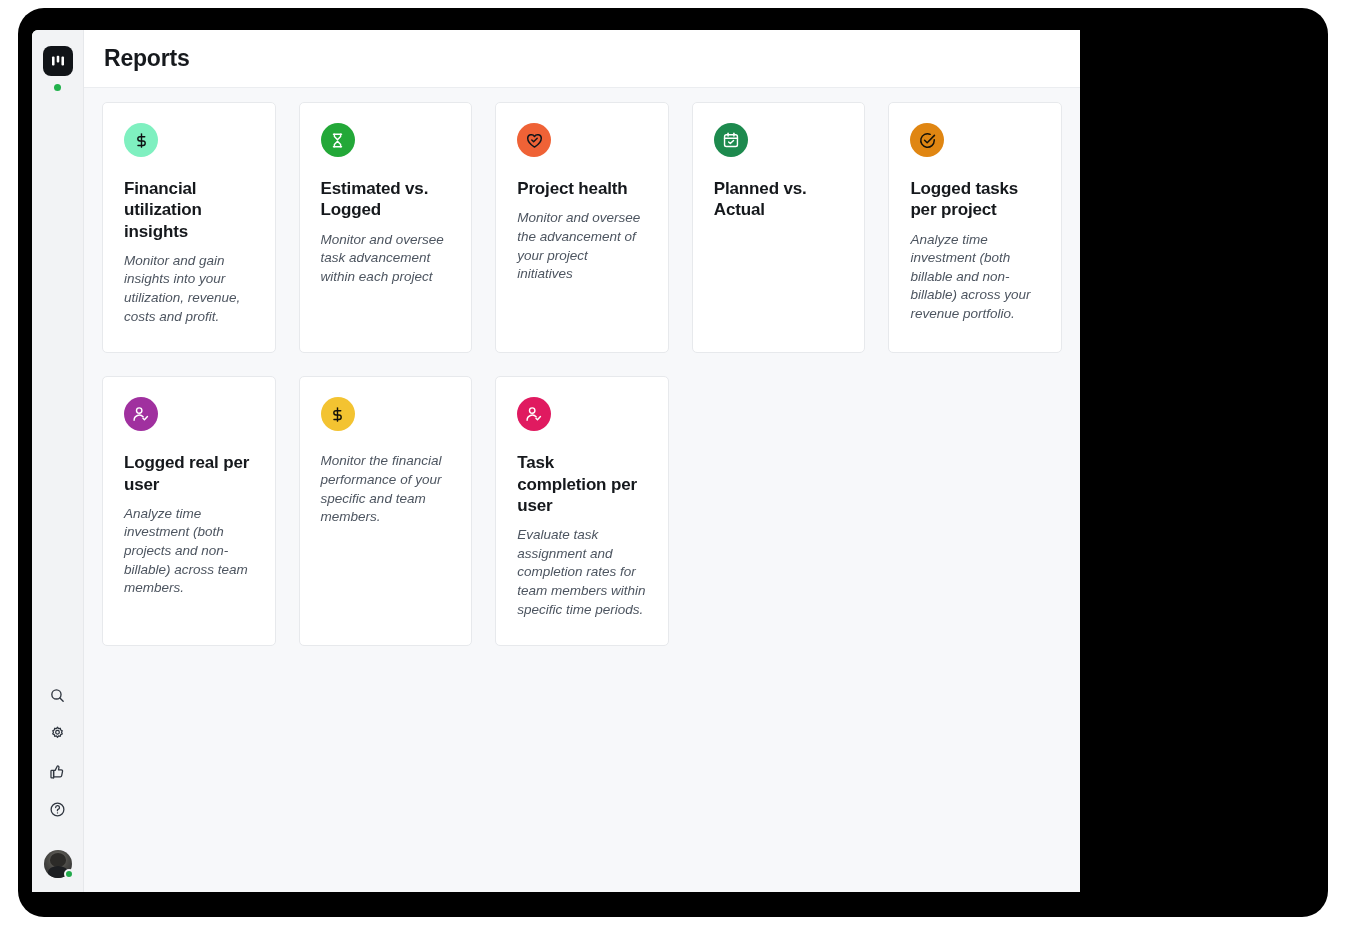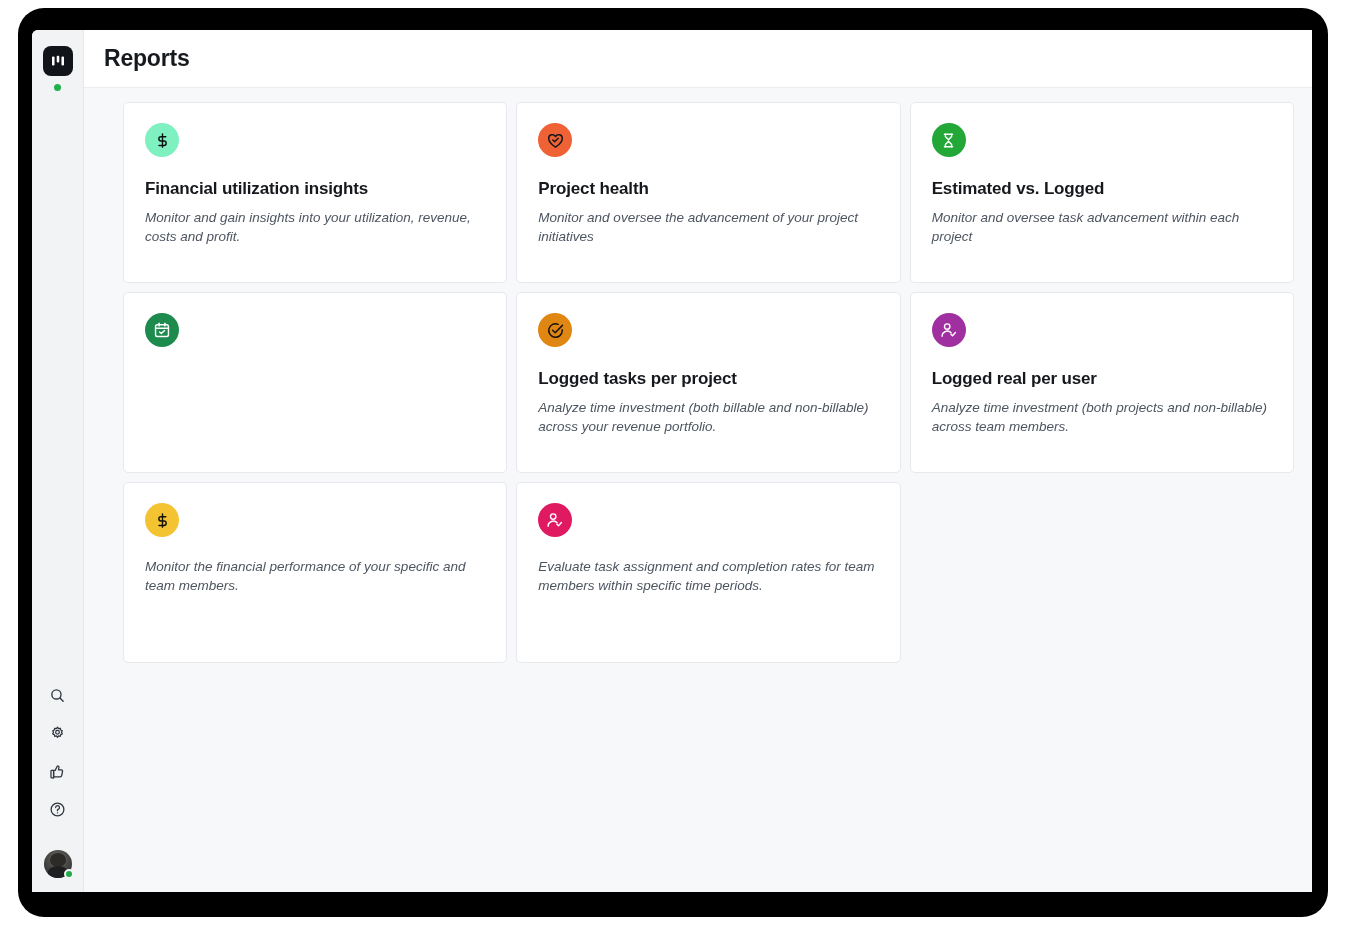--- a/index.html
+++ b/index.html
@@ -22,21 +22,21 @@
     height: 909px;
     background: #000000;
     border-radius: 26px;
   }
 
   
   .app-window {
     position: absolute;
     left: 32px;
     top: 30px;
-    width: 1280px;
+    width: 1048px;
     height: 862px;
     background: #f7f8fa;
     border-radius: 6px 0 0 0;
     overflow: hidden;
     display: flex;
     box-shadow: 0 0 0 1px rgba(0,0,0,0.04);
   }
 
   
   .sidebar {
@@ -167,23 +167,22 @@
   }
 
   .content {
     flex: 1 1 auto;
     padding: 14px 18px;
     overflow: auto;
   }
 
   .card-grid {
     display: grid;
-    grid-template-columns: repeat(3, 1fr);
-    gap: 9px;
-    margin-left: 21px;
+    grid-template-columns: repeat(5, 1fr);
+    gap: 23px;
   }
 
   .card {
     background: #ffffff;
     border: 1px solid #e7e9ec;
     border-radius: 5px;
     padding: 20px 21px 26px 21px;
     min-height: 181px;
     cursor: pointer;
     transition: box-shadow .12s ease;
@@ -292,53 +291,54 @@
             <svg class="icon-glyph" width="17" height="17" viewBox="0 0 24 24" fill="none" stroke="#0e1113" stroke-width="2" stroke-linecap="round">
               <line x1="12" y1="2.6" x2="12" y2="21.4"></line>
               <path d="M16.6 6.6H9.9a3.1 3.1 0 0 0 0 6.2h4.2a3.1 3.1 0 0 1 0 6.2H7"></path>
             </svg>
           </div>
           <div class="card-title">Financial utilization insights</div>
           <div class="card-desc">Monitor and gain insights into your utilization, revenue, costs and profit.</div>
         </div>
 
         <div class="card">
-          <div class="card-icon" style="background: rgb(239, 98, 54);">
-            <svg class="icon-glyph" width="19" height="19" viewBox="0 0 24 24" fill="none" stroke="#14161a" stroke-width="1.9" stroke-linecap="round" stroke-linejoin="round">
-              <path d="M12 20.3S3.4 15.2 3.4 9.3a4.6 4.6 0 0 1 8.6-2.3 4.6 4.6 0 0 1 8.6 2.3c0 5.9-8.6 11-8.6 11z"></path>
-              <polyline points="8.6,11.4 10.9,13.6 15.4,9.2"></polyline>
-            </svg>
-          </div>
-          <div class="card-title">Project health</div>
-          <div class="card-desc">Monitor and oversee the advancement of your project initiatives</div>
-        </div>
-
-        <div class="card">
           <div class="card-icon" style="background: rgb(35, 168, 56);">
             <svg class="icon-glyph" width="17" height="17" viewBox="0 0 24 24" fill="none" stroke="#ffffff" stroke-width="2" stroke-linecap="round" stroke-linejoin="round">
               <line x1="6.3" y1="3.2" x2="17.7" y2="3.2"></line>
               <line x1="6.3" y1="20.8" x2="17.7" y2="20.8"></line>
               <path d="M7.6 3.2v3.1L12 11l4.4-4.7V3.2"></path>
               <path d="M7.6 20.8v-3.1L12 13l4.4 4.7v3.1"></path>
             </svg>
           </div>
           <div class="card-title">Estimated vs. Logged</div>
           <div class="card-desc">Monitor and oversee task advancement within each project</div>
+        </div>
+
+        <div class="card">
+          <div class="card-icon" style="background: rgb(239, 98, 54);">
+            <svg class="icon-glyph" width="19" height="19" viewBox="0 0 24 24" fill="none" stroke="#14161a" stroke-width="1.9" stroke-linecap="round" stroke-linejoin="round">
+              <path d="M12 20.3S3.4 15.2 3.4 9.3a4.6 4.6 0 0 1 8.6-2.3 4.6 4.6 0 0 1 8.6 2.3c0 5.9-8.6 11-8.6 11z"></path>
+              <polyline points="8.6,11.4 10.9,13.6 15.4,9.2"></polyline>
+            </svg>
+          </div>
+          <div class="card-title">Project health</div>
+          <div class="card-desc">Monitor and oversee the advancement of your project initiatives</div>
         </div>
 
         <div class="card">
           <div class="card-icon" style="background: rgb(29, 138, 78);">
             <svg class="icon-glyph" width="18" height="18" viewBox="0 0 24 24" fill="none" stroke="#ffffff" stroke-width="1.9" stroke-linecap="round" stroke-linejoin="round">
               <rect x="3.4" y="5.1" width="17.2" height="15.6" rx="2.4"></rect>
               <line x1="3.4" y1="9.7" x2="20.6" y2="9.7"></line>
               <line x1="8.1" y1="2.9" x2="8.1" y2="6.6"></line>
               <line x1="15.9" y1="2.9" x2="15.9" y2="6.6"></line>
               <polyline points="8.8,14.6 11.1,16.8 15.4,12.6"></polyline>
             </svg>
           </div>
+          <div class="card-title">Planned vs. Actual</div>
         </div>
 
         <div class="card">
           <div class="card-icon" style="background: rgb(224, 134, 18);">
             <svg class="icon-glyph" width="19" height="19" viewBox="0 0 24 24" fill="none" stroke="#161208" stroke-width="1.9" stroke-linecap="round" stroke-linejoin="round">
               <path d="M20.5 11.1V12a8.5 8.5 0 1 1-5.1-7.8"></path>
               <polyline points="8.3,11.6 11.6,14.9 20.8,5.5"></polyline>
             </svg>
           </div>
           <div class="card-title">Logged tasks per project</div>
@@ -368,20 +368,21 @@
         </div>
 
         <div class="card">
           <div class="card-icon" style="background: rgb(224, 26, 96);">
             <svg class="icon-glyph" width="18" height="18" viewBox="0 0 24 24" fill="none" stroke="#ffffff" stroke-width="1.9" stroke-linecap="round" stroke-linejoin="round">
               <circle cx="9.6" cy="7.4" r="3.6"></circle>
               <path d="M2.8 20.4a6.9 6.9 0 0 1 12-4.6"></path>
               <polyline points="14.6,17.8 16.6,19.8 20.6,15.4"></polyline>
             </svg>
           </div>
+          <div class="card-title">Task completion per user</div>
           <div class="card-desc">Evaluate task assignment and completion rates for team members within specific time periods.</div>
         </div>
 
       </div>
     </div>
 
   </div>
 </div>
 
 </body></html>

